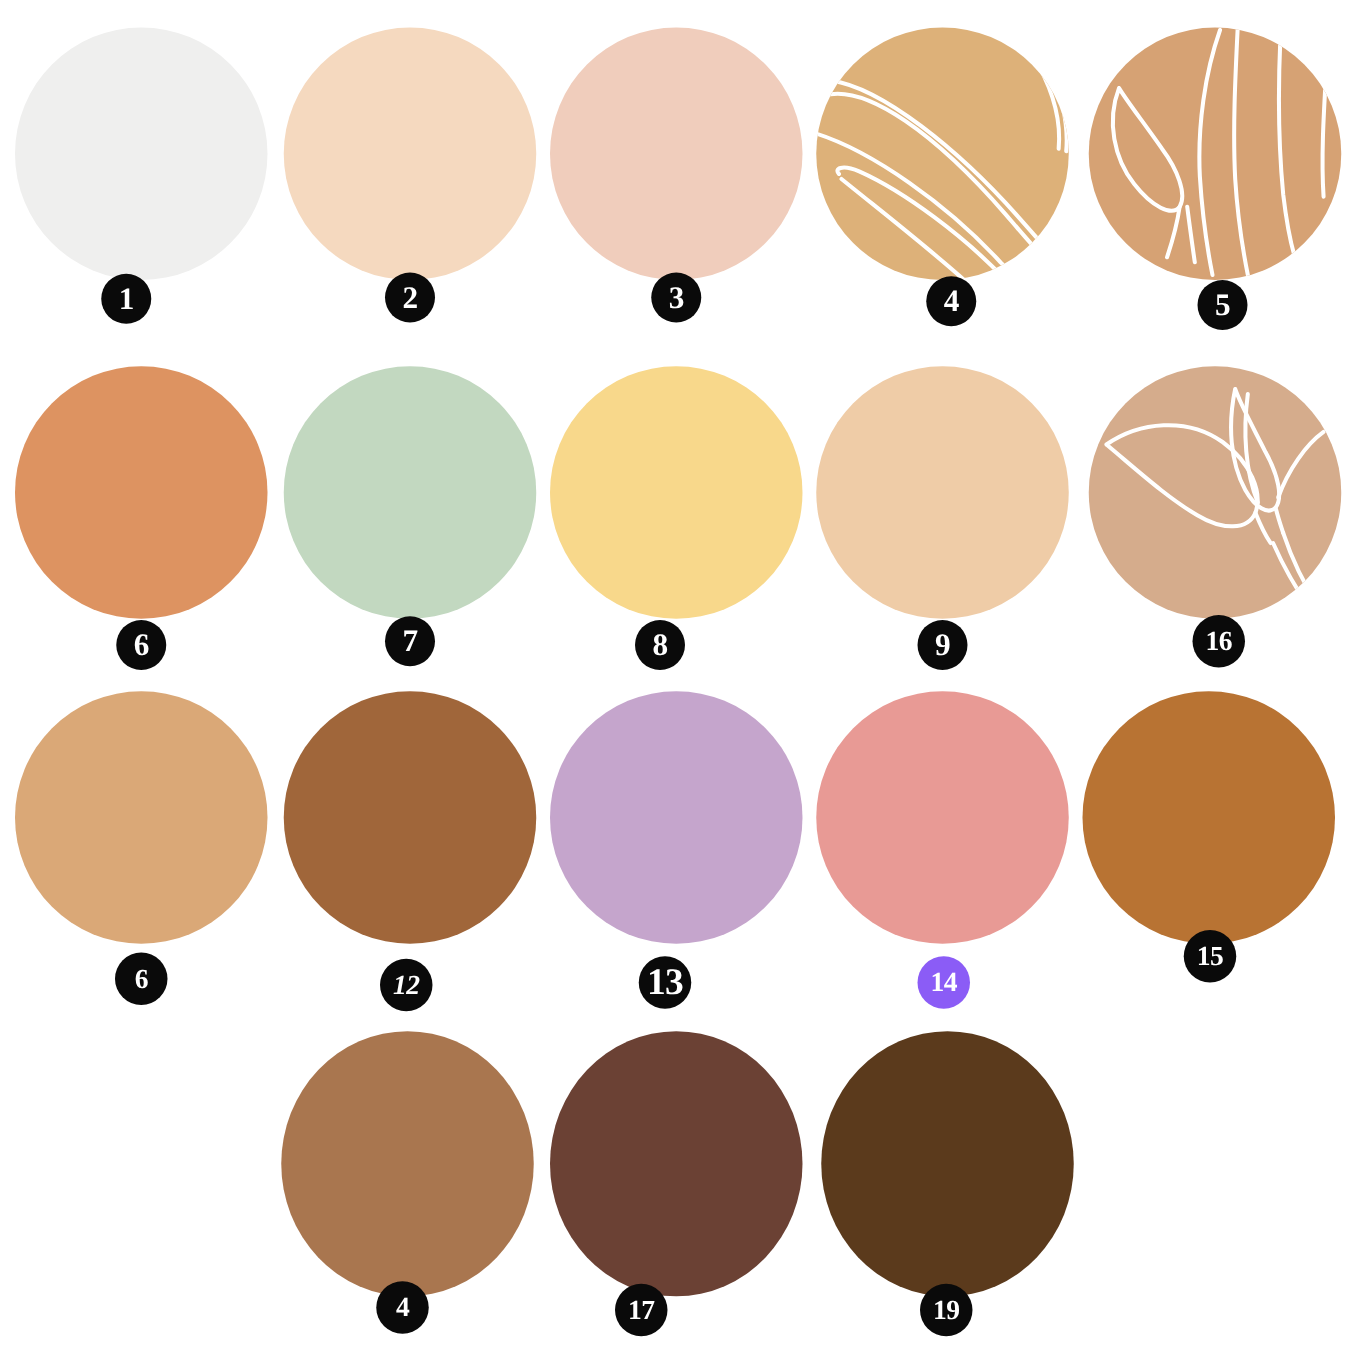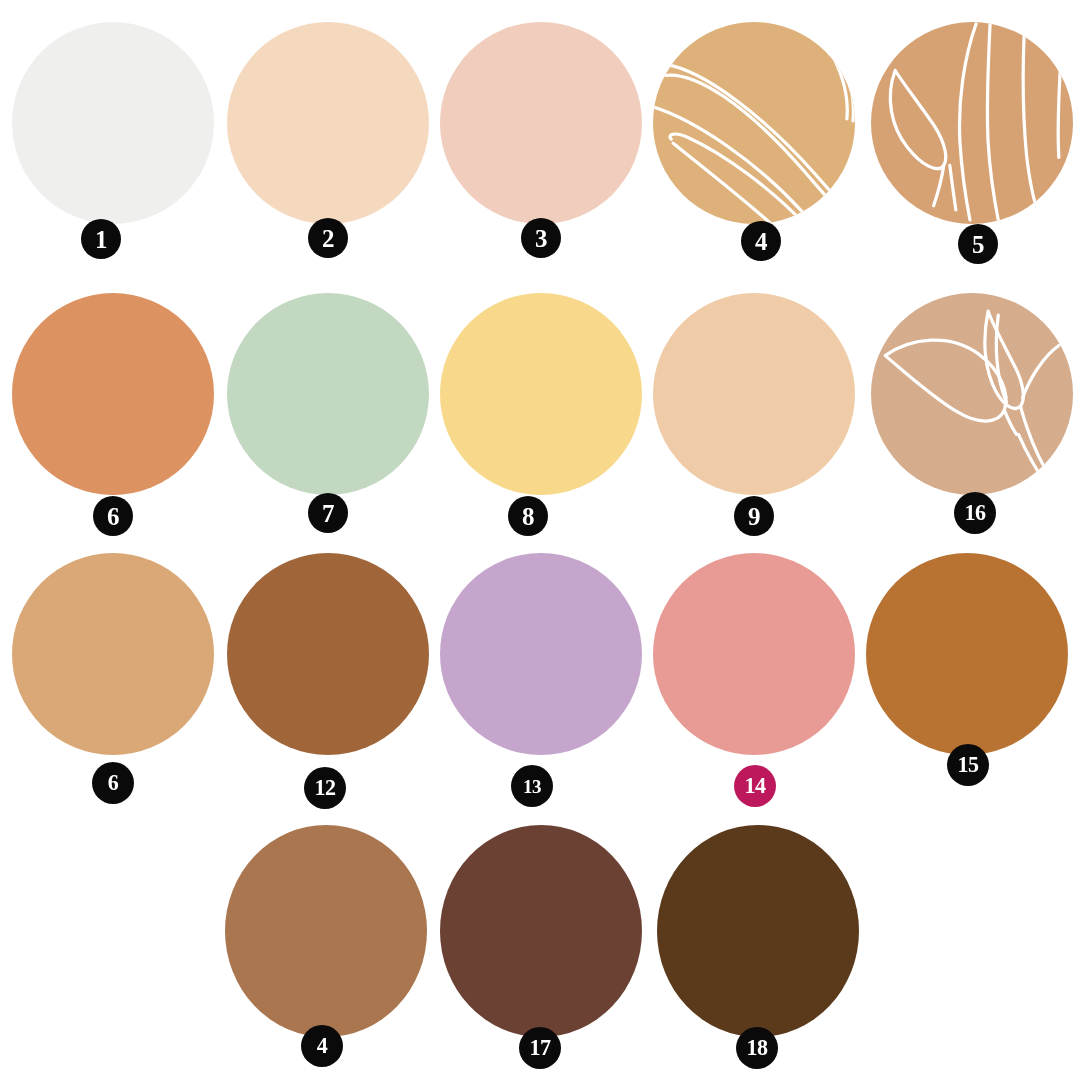--- a/index.html
+++ b/index.html
@@ -156,38 +156,38 @@
       </svg>
     </div>
     <div class="badge" style="left: 954px; top: 492px; width: 42px; height: 42px; background: rgb(10, 10, 10); color: rgb(255, 255, 255); font-size: 22.05px;">16</div>
     <div class="swatch" style="left: 12px; top: 553px; width: 202px; height: 202px;">
       <div class="swatch-disc" style="background: rgb(218, 168, 119);"></div>
     </div>
     <div class="badge" style="left: 92px; top: 762px; width: 42px; height: 42px; background: rgb(10, 10, 10); color: rgb(255, 255, 255); font-size: 22.05px;">6</div>
     <div class="swatch" style="left: 227px; top: 553px; width: 202px; height: 202px;">
       <div class="swatch-disc" style="background: rgb(160, 102, 58);"></div>
     </div>
-    <div class="badge" style="left: 304px; top: 767px; width: 42px; height: 42px; background: rgb(10, 10, 10); color: rgb(255, 255, 255); font-size: 22.05px;">12</div>
+    <div class="badge" style="left: 304px; top: 767px; width: 42px; height: 42px; background: rgb(10, 10, 10); color: rgb(255, 255, 255); font-size: 22.05px; font-style: italic;">12</div>
     <div class="swatch" style="left: 440px; top: 553px; width: 202px; height: 202px;">
       <div class="swatch-disc" style="background: rgb(197, 165, 204);"></div>
     </div>
-    <div class="badge" style="left: 511px; top: 765px; width: 42px; height: 42px; background: rgb(10, 10, 10); color: rgb(255, 255, 255); font-size: 19px;">13</div>
+    <div class="badge" style="left: 511px; top: 765px; width: 42px; height: 42px; background: rgb(10, 10, 10); color: rgb(255, 255, 255); font-size: 30px;">13</div>
     <div class="swatch" style="left: 653px; top: 553px; width: 202px; height: 202px;">
       <div class="swatch-disc" style="background: rgb(232, 154, 149);"></div>
     </div>
-    <div class="badge" style="left: 734px; top: 765px; width: 42px; height: 42px; background: #be185d; color: rgb(255, 255, 255); font-size: 22.05px;">14</div>
+    <div class="badge" style="left: 734px; top: 765px; width: 42px; height: 42px; background: #8b5cf6; color: rgb(255, 255, 255); font-size: 22.05px;">14</div>
     <div class="swatch" style="left: 866px; top: 553px; width: 202px; height: 202px;">
       <div class="swatch-disc" style="background: rgb(184, 115, 51);"></div>
     </div>
     <div class="badge" style="left: 947px; top: 744px; width: 42px; height: 42px; background: rgb(10, 10, 10); color: rgb(255, 255, 255); font-size: 22.05px;">15</div>
     <div class="swatch" style="left: 225px; top: 825px; width: 202px; height: 212px;">
       <div class="swatch-disc" style="background: rgb(169, 118, 79);"></div>
     </div>
     <div class="badge" style="left: 301px; top: 1025px; width: 42px; height: 42px; background: rgb(10, 10, 10); color: rgb(255, 255, 255); font-size: 22.05px;">4</div>
     <div class="swatch" style="left: 440px; top: 825px; width: 202px; height: 212px;">
       <div class="swatch-disc" style="background: rgb(107, 65, 52);"></div>
     </div>
-    <div class="badge" style="left: 519px; top: 1027px; width: 42px; height: 42px; background: rgb(10, 10, 10); color: rgb(255, 255, 255); font-size: 22.05px;">17</div>
+    <div class="badge" style="left: 492px; top: 1027px; width: 42px; height: 42px; background: rgb(10, 10, 10); color: rgb(255, 255, 255); font-size: 22.05px;">17</div>
     <div class="swatch" style="left: 657px; top: 825px; width: 202px; height: 212px;">
       <div class="swatch-disc" style="background: rgb(91, 58, 28);"></div>
     </div>
-    <div class="badge" style="left: 736px; top: 1027px; width: 42px; height: 42px; background: rgb(10, 10, 10); color: rgb(255, 255, 255); font-size: 22.05px;">18</div>
+    <div class="badge" style="left: 736px; top: 1027px; width: 42px; height: 42px; background: rgb(10, 10, 10); color: rgb(255, 255, 255); font-size: 22.05px;">19</div>
   </div>
 
 </body></html>

